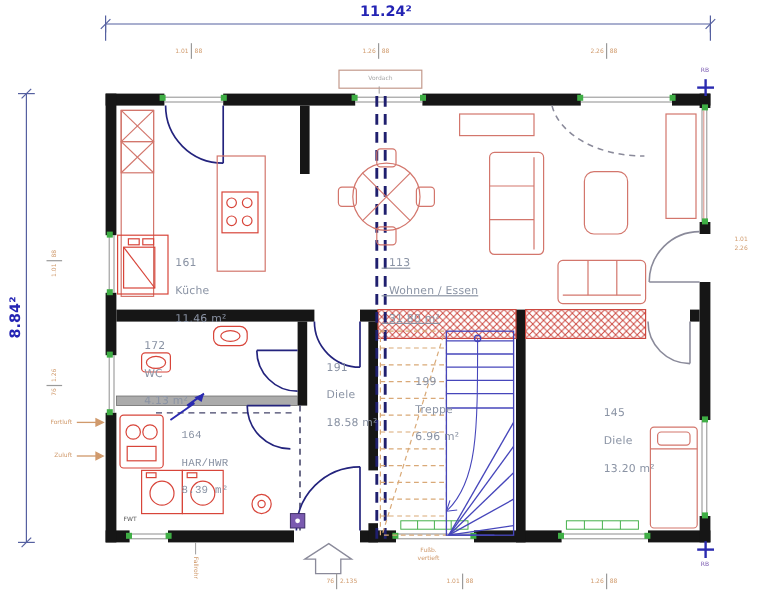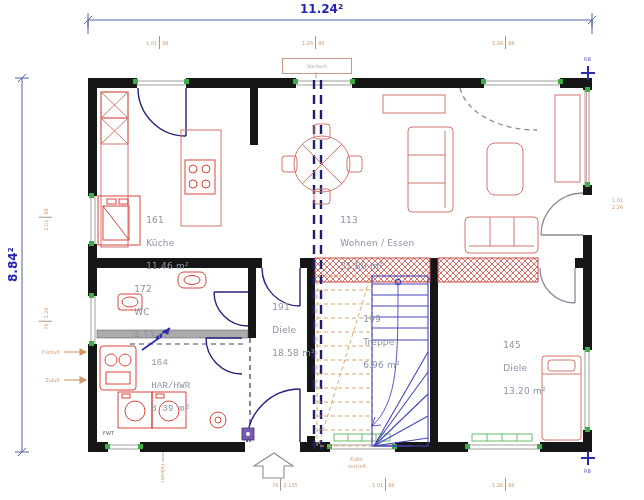--- a/index.html
+++ b/index.html
@@ -310,41 +310,41 @@
 </svg>
 
 <div class="dim" style="left:300px;top:2px;">11.24²</div>
 <div class="dim dim-v" style="left:6px;top:282px;">8.84²</div>
 
 <div class="lbl" style="left:140px;top:203px;">
   <span>161</span><br>
   <span>Küche</span><br>
   <span>11.46 m²</span>
 </div>
-<div class="lbl" style="left:334px;top:203px;">
+<div class="lbl" style="left:318px;top:203px;text-decoration:underline;">
   <span>113</span><br>
   <span>Wohnen / Essen</span><br>
   <span>31.80 m²</span>
 </div>
-<div class="lbl" style="left:128px;top:272px;">
+<div class="lbl" style="left:114px;top:272px;">
   <span>172</span><br>
   <span>WC</span><br>
   <span>4.13 m²</span>
 </div>
 <div class="lbl" style="left:140px;top:346px;font-family:Liberation Mono, monospace;">
   <span>164</span><br>
   <span>HAR/HWR</span><br>
   <span>8.39 m²</span>
 </div>
 <div class="lbl" style="left:266px;top:290px;">
   <span>191</span><br>
   <span>Diele</span><br>
   <span>18.58 m²</span>
 </div>
-<div class="lbl" style="left:357px;top:302px;">
+<div class="lbl" style="left:340px;top:302px;">
   <span>199</span><br>
   <span>Treppe</span><br>
   <span>6.96 m²</span>
 </div>
 <div class="lbl" style="left:497px;top:328px;">
   <span>145</span><br>
   <span>Diele</span><br>
   <span>13.20 m²</span>
 </div>
 

